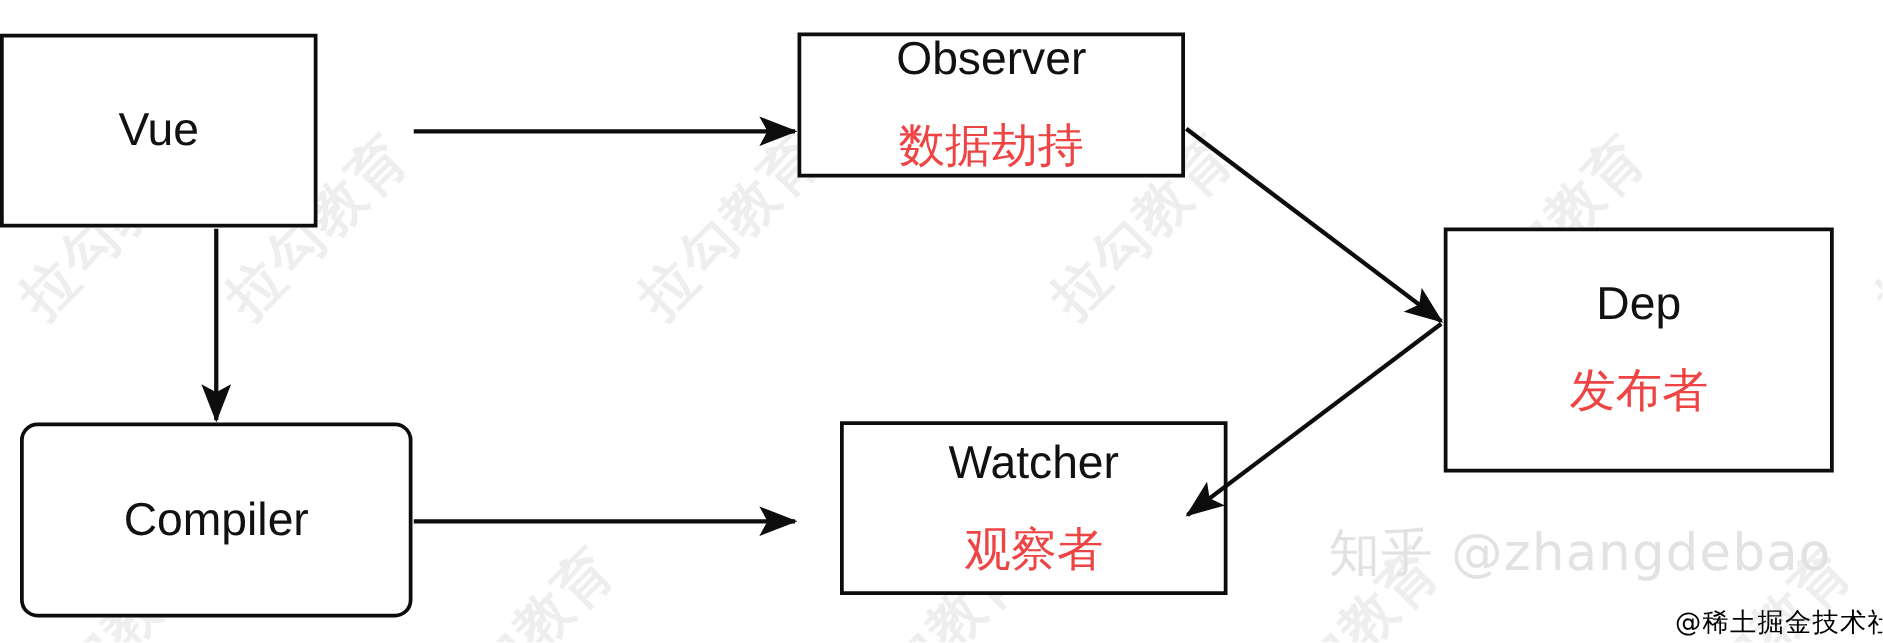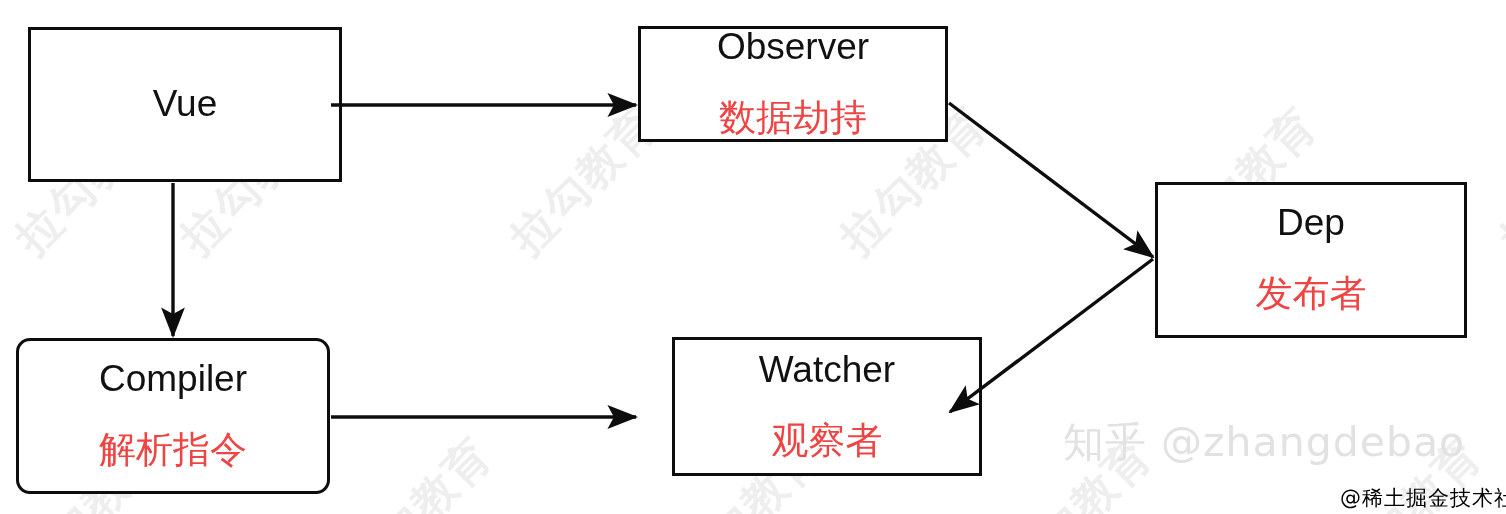--- a/index.html
+++ b/index.html
@@ -126,37 +126,36 @@
 
     <div class="wm-tile" style="left:3px; top:556px;">拉勾教育</div>
     <div class="wm-tile" style="left:333px; top:556px;">拉勾教育</div>
     <div class="wm-tile" style="left:663px; top:556px;">拉勾教育</div>
     <div class="wm-tile" style="left:993px; top:556px;">拉勾教育</div>
     <div class="wm-tile" style="left:1323px; top:556px;">拉勾教育</div>
   </div>
 
   <div id="diagram-layer">
 
-    <div class="node-box single" style="left:28px; top:27px; width:314px; height:155px;">
+    <div class="node-box single" style="left:0; top:27px; width:254px; height:155px;">
       <div class="node-title">Vue</div>
     </div>
 
     <div class="node-box" style="left:638px; top:26px; width:310px; height:116px;">
       <div class="node-title">Observer</div>
       <div class="node-sub">数据劫持</div>
     </div>
 
-    <div class="node-box" style="left:1155px; top:182px; width:312px; height:156px;">
+    <div class="node-box" style="left:1155px; top:182px; width:312px; height:196px;">
       <div class="node-title">Dep</div>
       <div class="node-sub">发布者</div>
     </div>
 
     <div class="node-box" style="left:16px; top:338px; width:314px; height:156px;border-radius:14px;">
       <div class="node-title">Compiler</div>
-      <div class="node-sub">解析指令</div>
     </div>
 
     <div class="node-box" style="left:672px; top:337px; width:310px; height:139px;">
       <div class="node-title">Watcher</div>
       <div class="node-sub">观察者</div>
     </div>
   </div>
 
   <svg id="edge-layer" viewBox="0 0 1506 514" width="1506" height="514">
     <defs>

